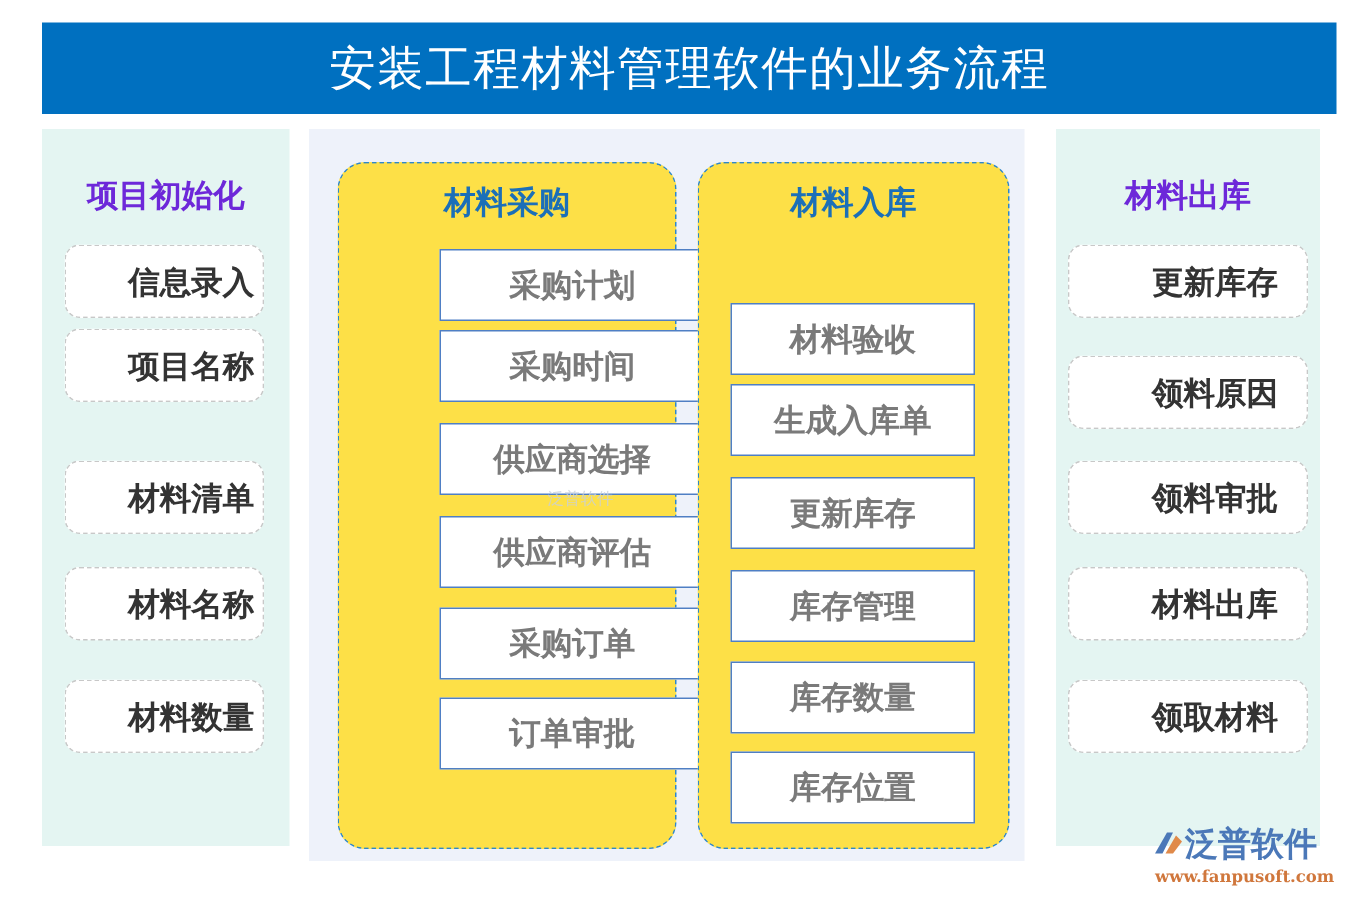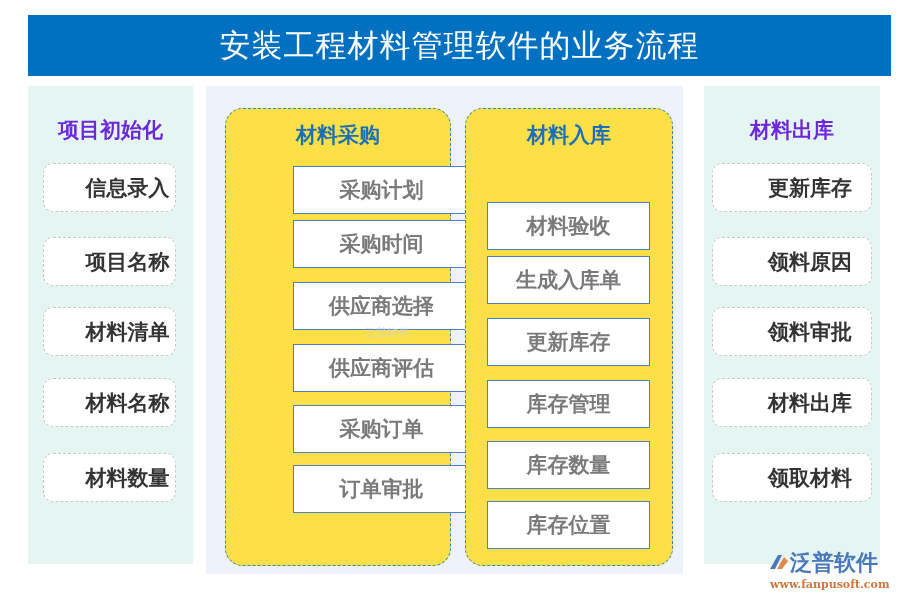--- a/index.html
+++ b/index.html
@@ -26,21 +26,21 @@
   .logo-icon{position:absolute;left:0;top:3px;width:22px;height:22px;}
 </style>
 </head>
 <body>
 
 <div class="banner">安装工程材料管理软件的业务流程</div>
 
 <div class="side left">
   <div class="side-title">项目初始化</div>
   <div class="pill" style="top:77px">信息录入</div>
-  <div class="pill" style="top:151px">项目名称</div>
+  <div class="pill" style="top:133px">项目名称</div>
   <div class="pill" style="top:221px">材料清单</div>
   <div class="pill" style="top:292px">材料名称</div>
   <div class="pill" style="top:367px">材料数量</div>
 </div>
 
 <div class="middle">
   <div class="col purchase">
     <div class="col-title">材料采购</div>
     <div class="box" style="top:57px">采购计划</div>
     <div class="box" style="top:111px">采购时间</div>

